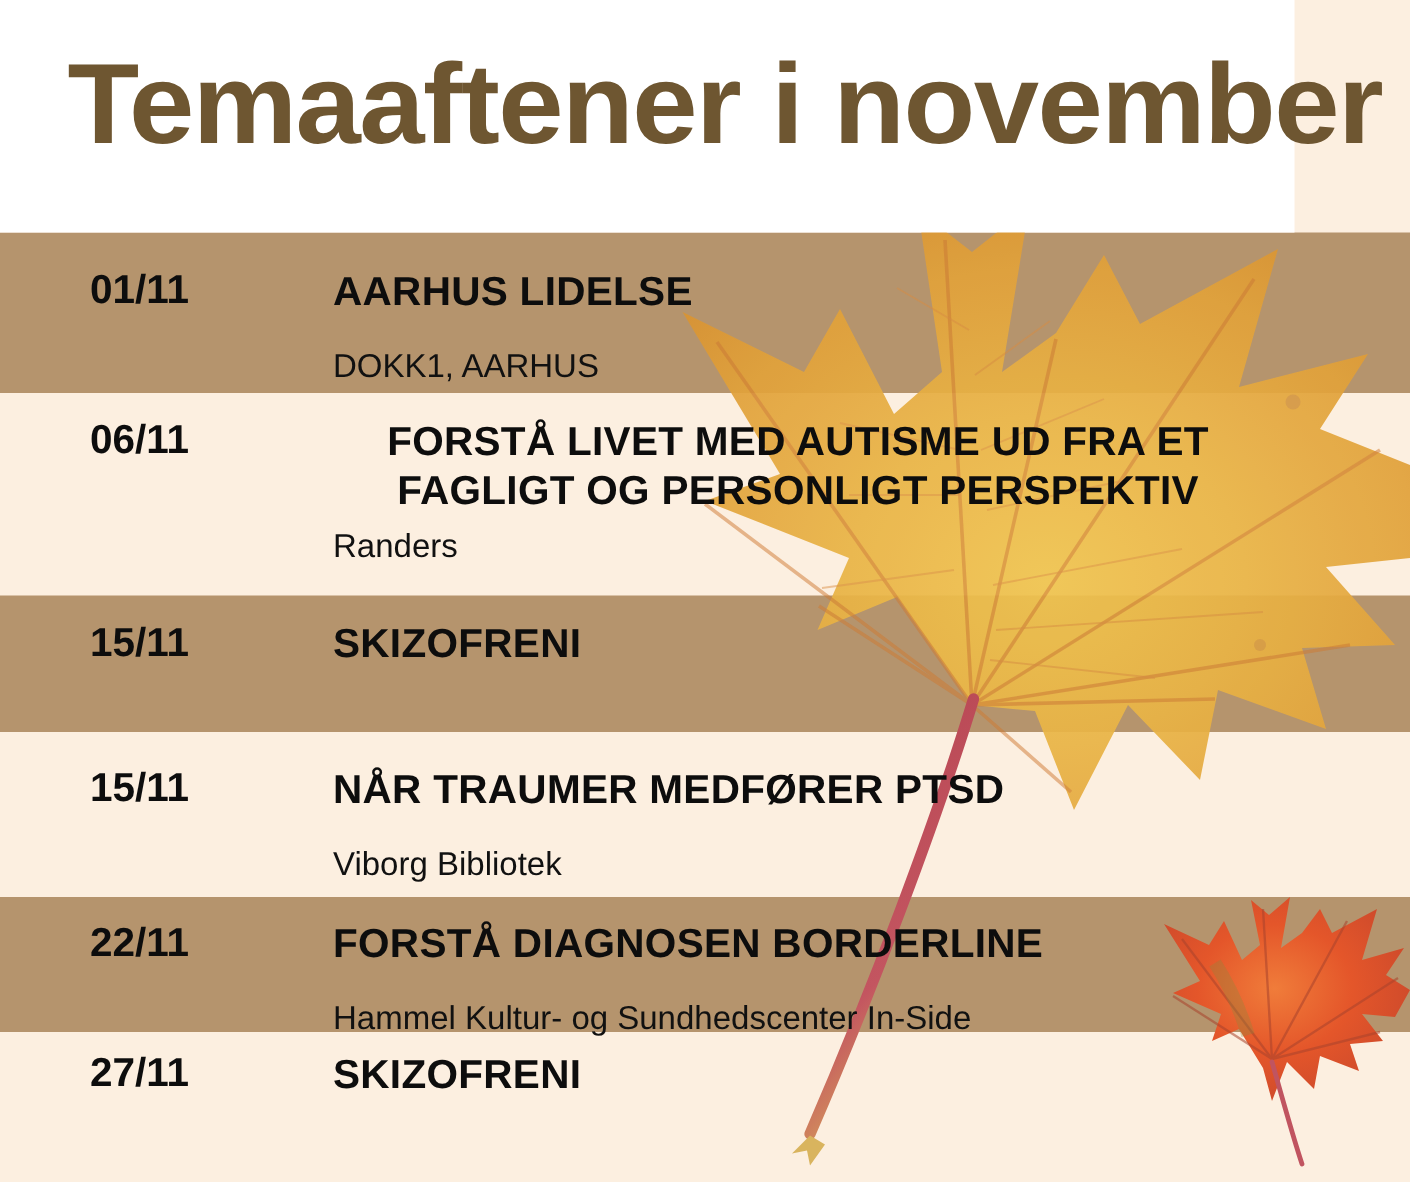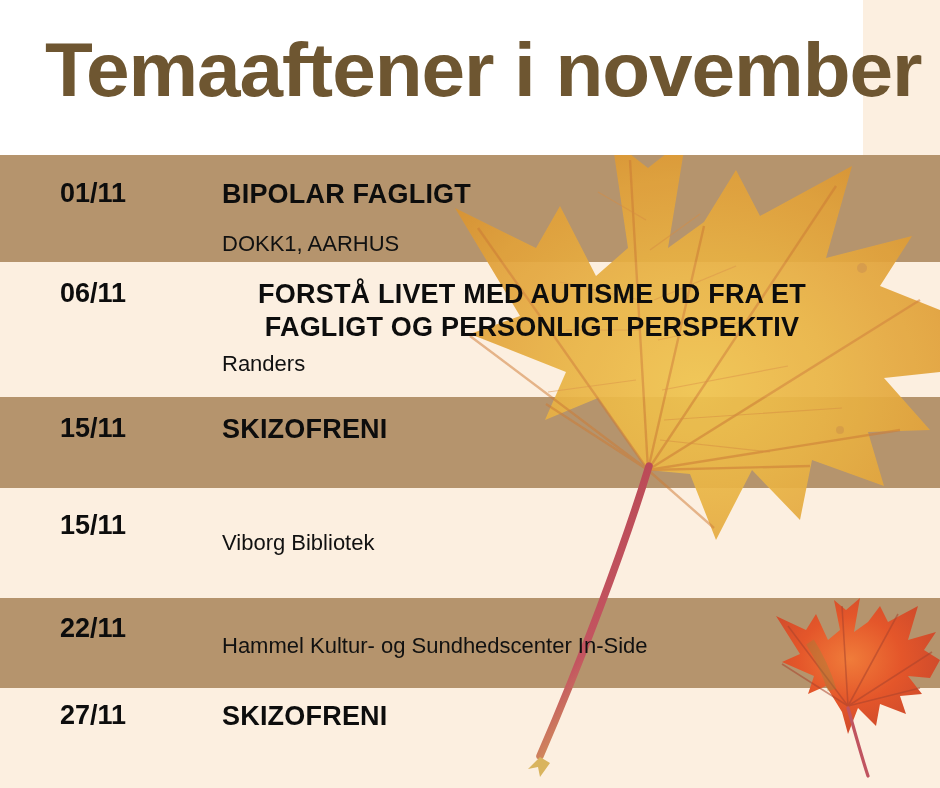--- a/index.html
+++ b/index.html
@@ -172,21 +172,21 @@
 
   <div id="header">
     <div id="poster-title">Temaaftener i november</div>
   </div>
 
   <div id="rows">
 
     <div class="row" style="top:178px;">
       <div class="row-date">01/11</div>
       <div class="row-body">
-        <div class="row-title">BIPOLAR FAGLIGT</div>
+        <div class="row-title">AARHUS LIDELSE</div>
         <div class="row-venue">DOKK1, AARHUS</div>
       </div>
     </div>
 
     <div class="row" style="top:278px;">
       <div class="row-date">06/11</div>
       <div class="row-body" style="left:222px;width:620px;">
         <div class="row-title wrap">FORSTÅ LIVET MED AUTISME UD FRA ET FAGLIGT OG PERSONLIGT PERSPEKTIV</div>
         <div class="row-venue" style="margin-top:6px;">Randers</div>
       </div>
@@ -195,27 +195,29 @@
     <div class="row" style="top:413px;">
       <div class="row-date">15/11</div>
       <div class="row-body">
         <div class="row-title">SKIZOFRENI</div>
       </div>
     </div>
 
     <div class="row" style="top:510px;">
       <div class="row-date">15/11</div>
       <div class="row-body">
+        <div class="row-title">NÅR TRAUMER MEDFØRER PTSD</div>
         <div class="row-venue">Viborg Bibliotek</div>
       </div>
     </div>
 
     <div class="row" style="top:613px;">
       <div class="row-date">22/11</div>
       <div class="row-body">
+        <div class="row-title">FORSTÅ DIAGNOSEN BORDERLINE</div>
         <div class="row-venue">Hammel Kultur- og Sundhedscenter In-Side</div>
       </div>
     </div>
 
     <div class="row" style="top:700px;">
       <div class="row-date">27/11</div>
       <div class="row-body">
         <div class="row-title">SKIZOFRENI</div>
       </div>
     </div>

